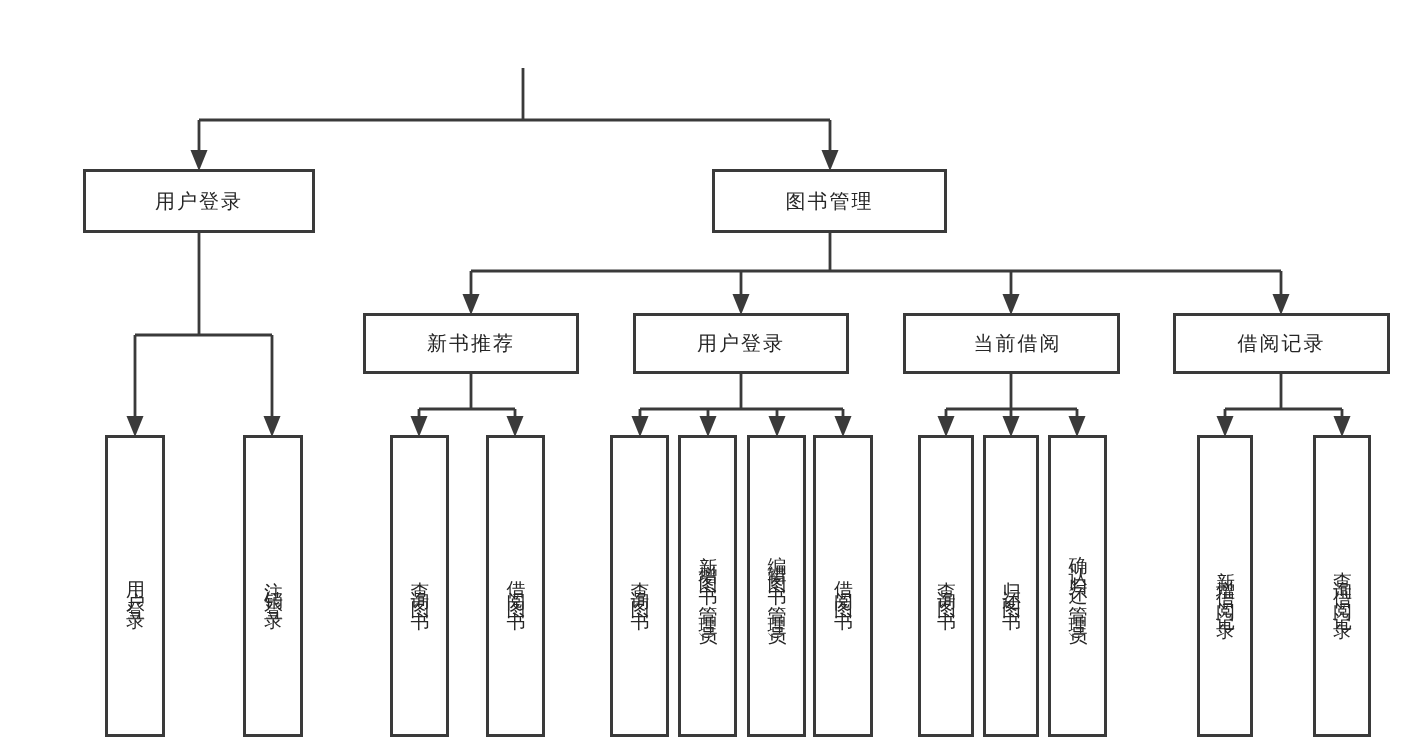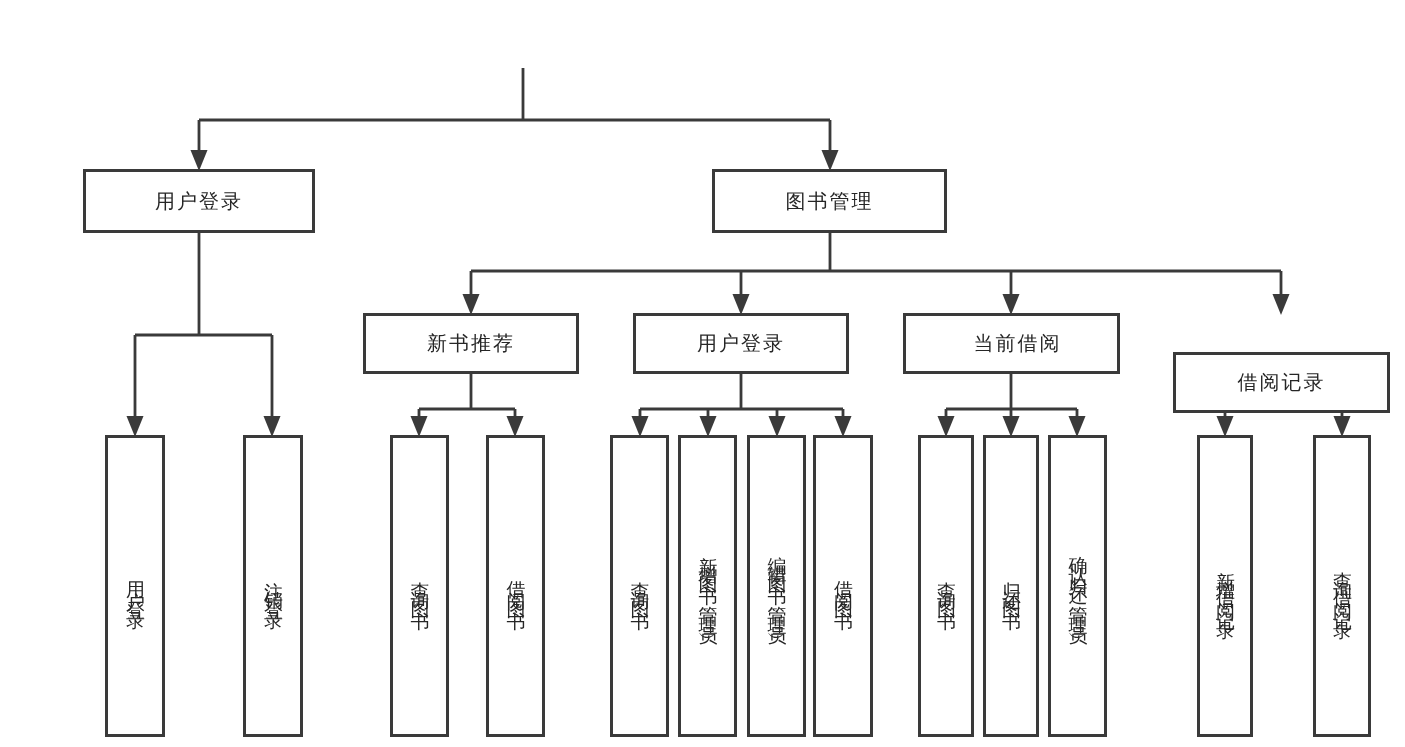--- a/index.html
+++ b/index.html
@@ -22,21 +22,21 @@
     align-items:center;
     justify-content:center;
   }
   .hbox{font-size:20px;letter-spacing:2px;white-space:nowrap;}
   .root-box{left:21px;top:13px;width:1004px;height:55px;}
   .l2-user{left:83px;top:169px;width:232px;height:64px;}
   .l2-book{left:712px;top:169px;width:235px;height:64px;}
   .l3-a{left:363px;top:313px;width:216px;height:61px;}
   .l3-b{left:633px;top:313px;width:216px;height:61px;}
   .l3-c{left:903px;top:313px;width:217px;height:61px;padding-left:12px;}
-  .l3-d{left:1173px;top:313px;width:217px;height:61px;margin-top:39px;}
+  .l3-d{left:1173px;top:313px;width:217px;height:61px;}
 
   .vbox{top:435px;height:302px;}
   .vbox .vtext{
     writing-mode:vertical-rl;
     text-orientation:mixed;
     font-size:19px;
     letter-spacing:10px;
     line-height:1.1;
     white-space:nowrap;
   }

